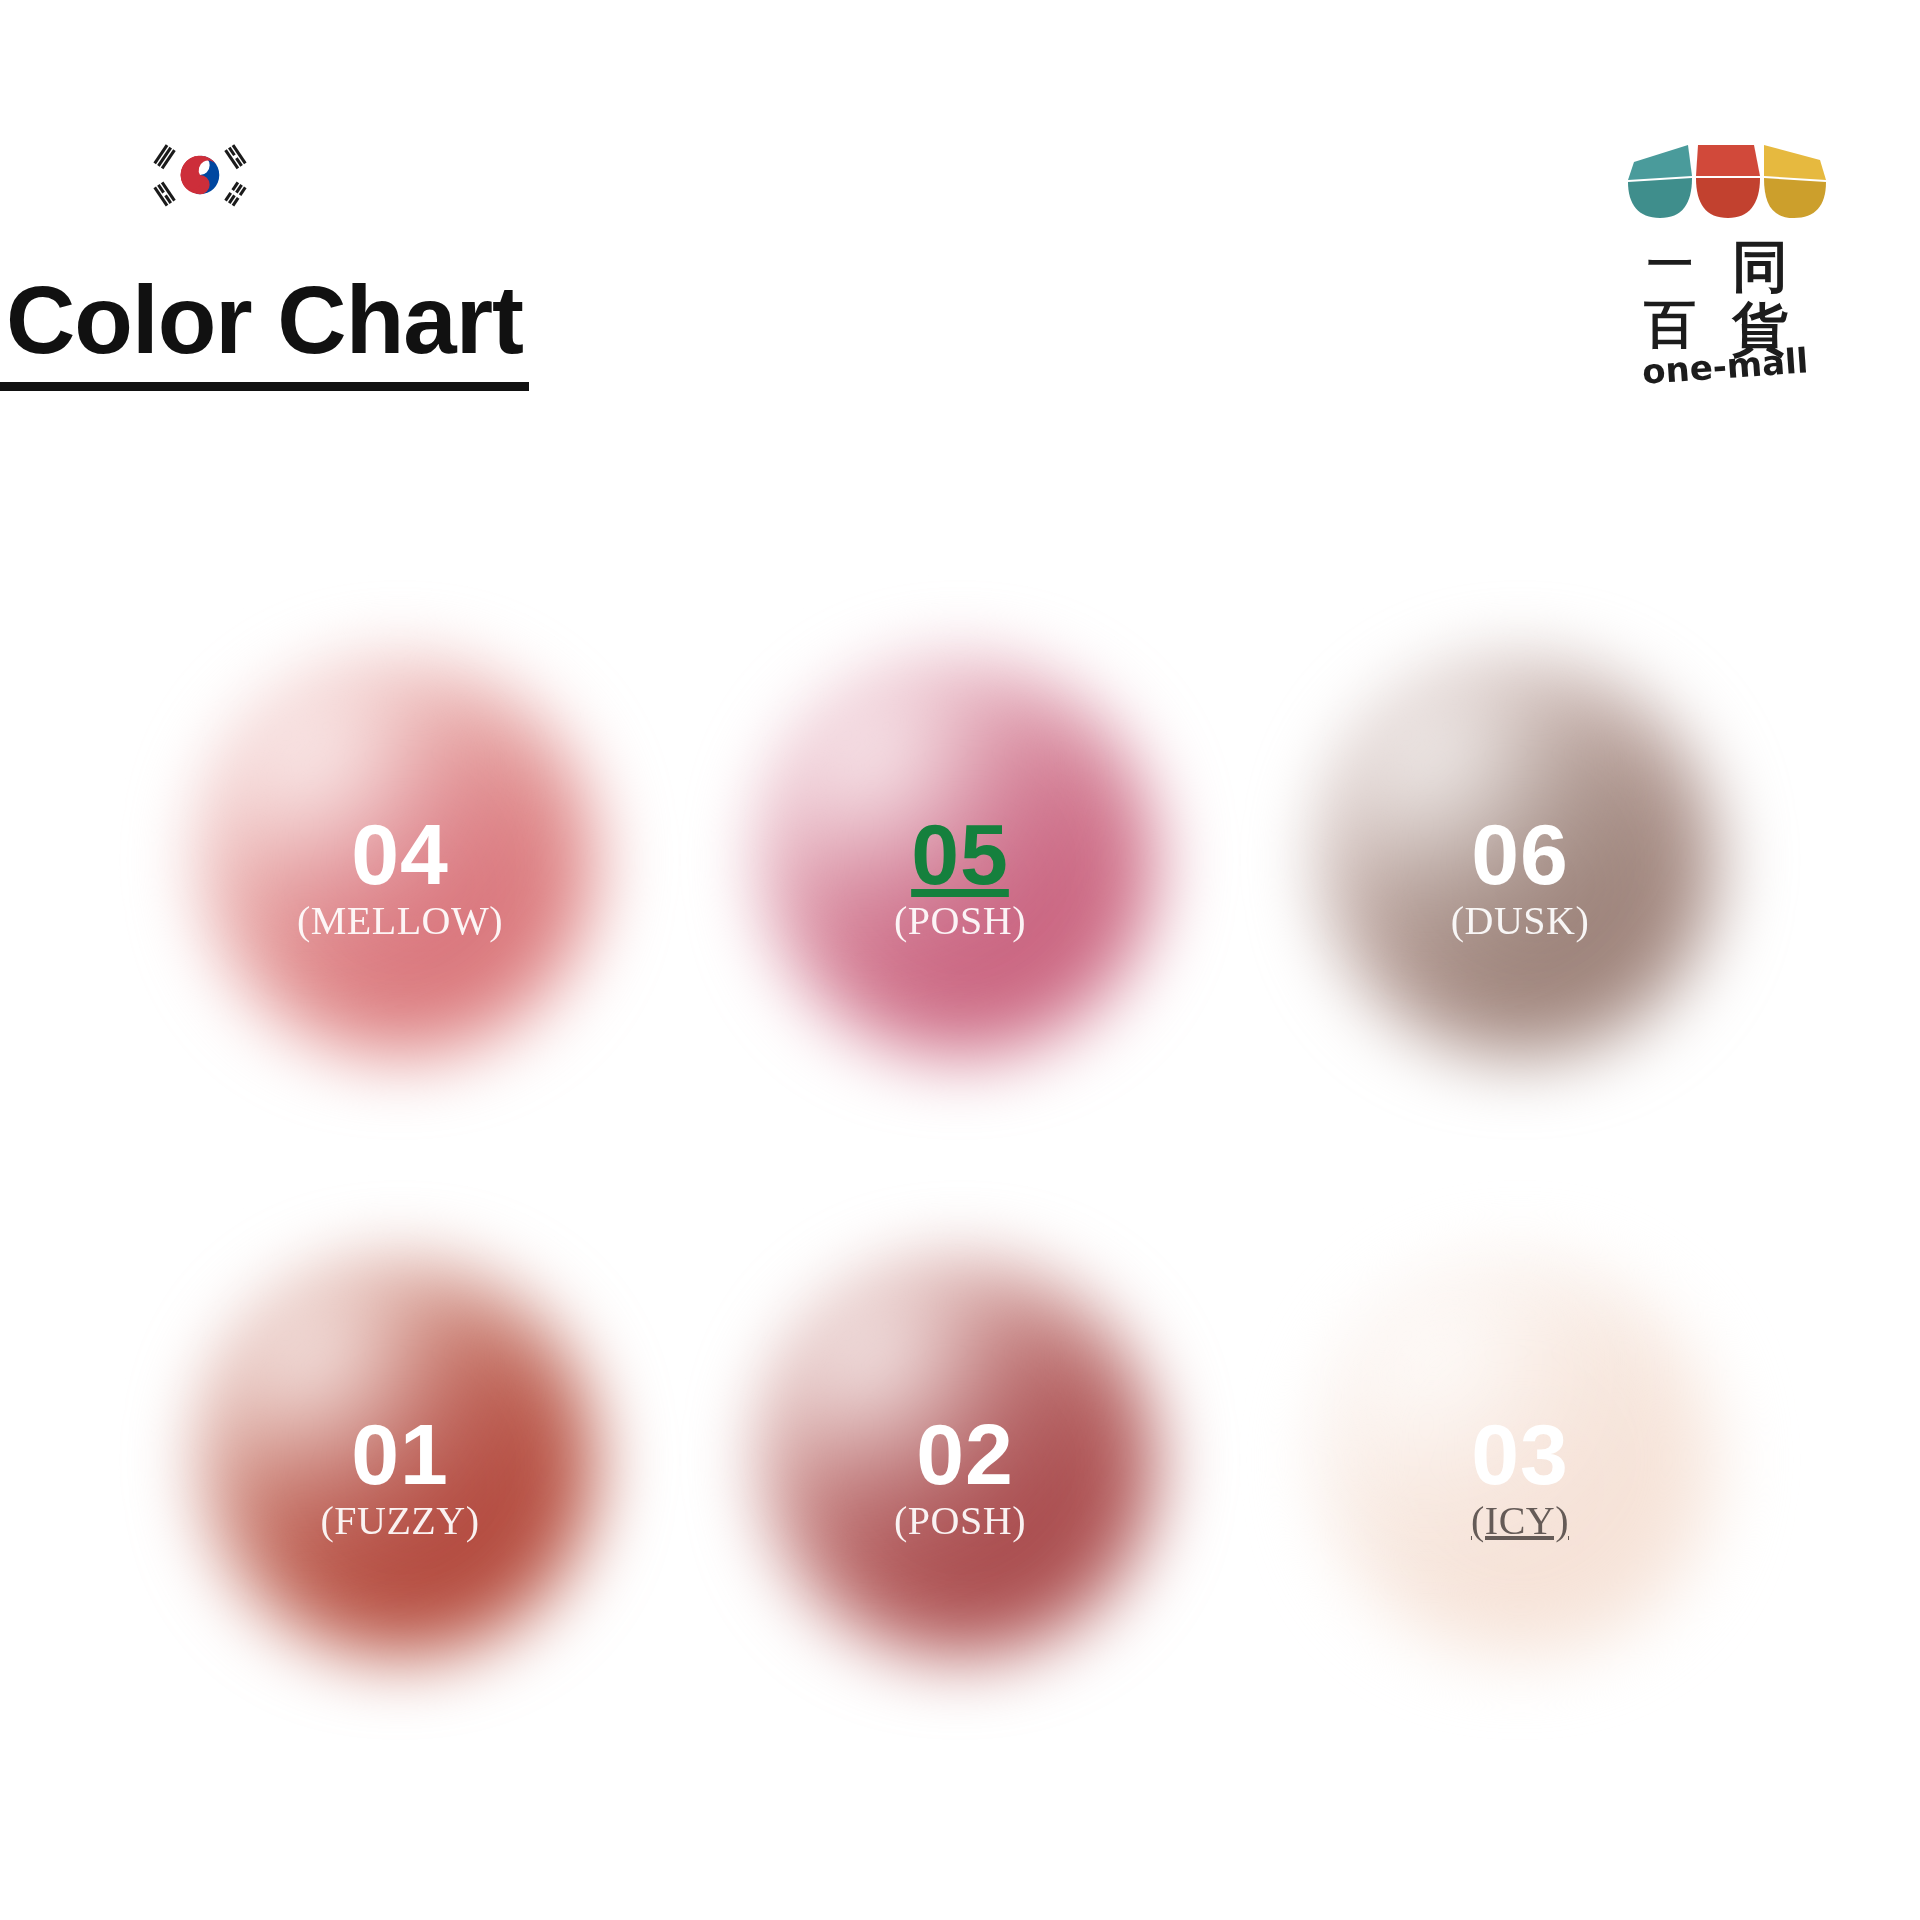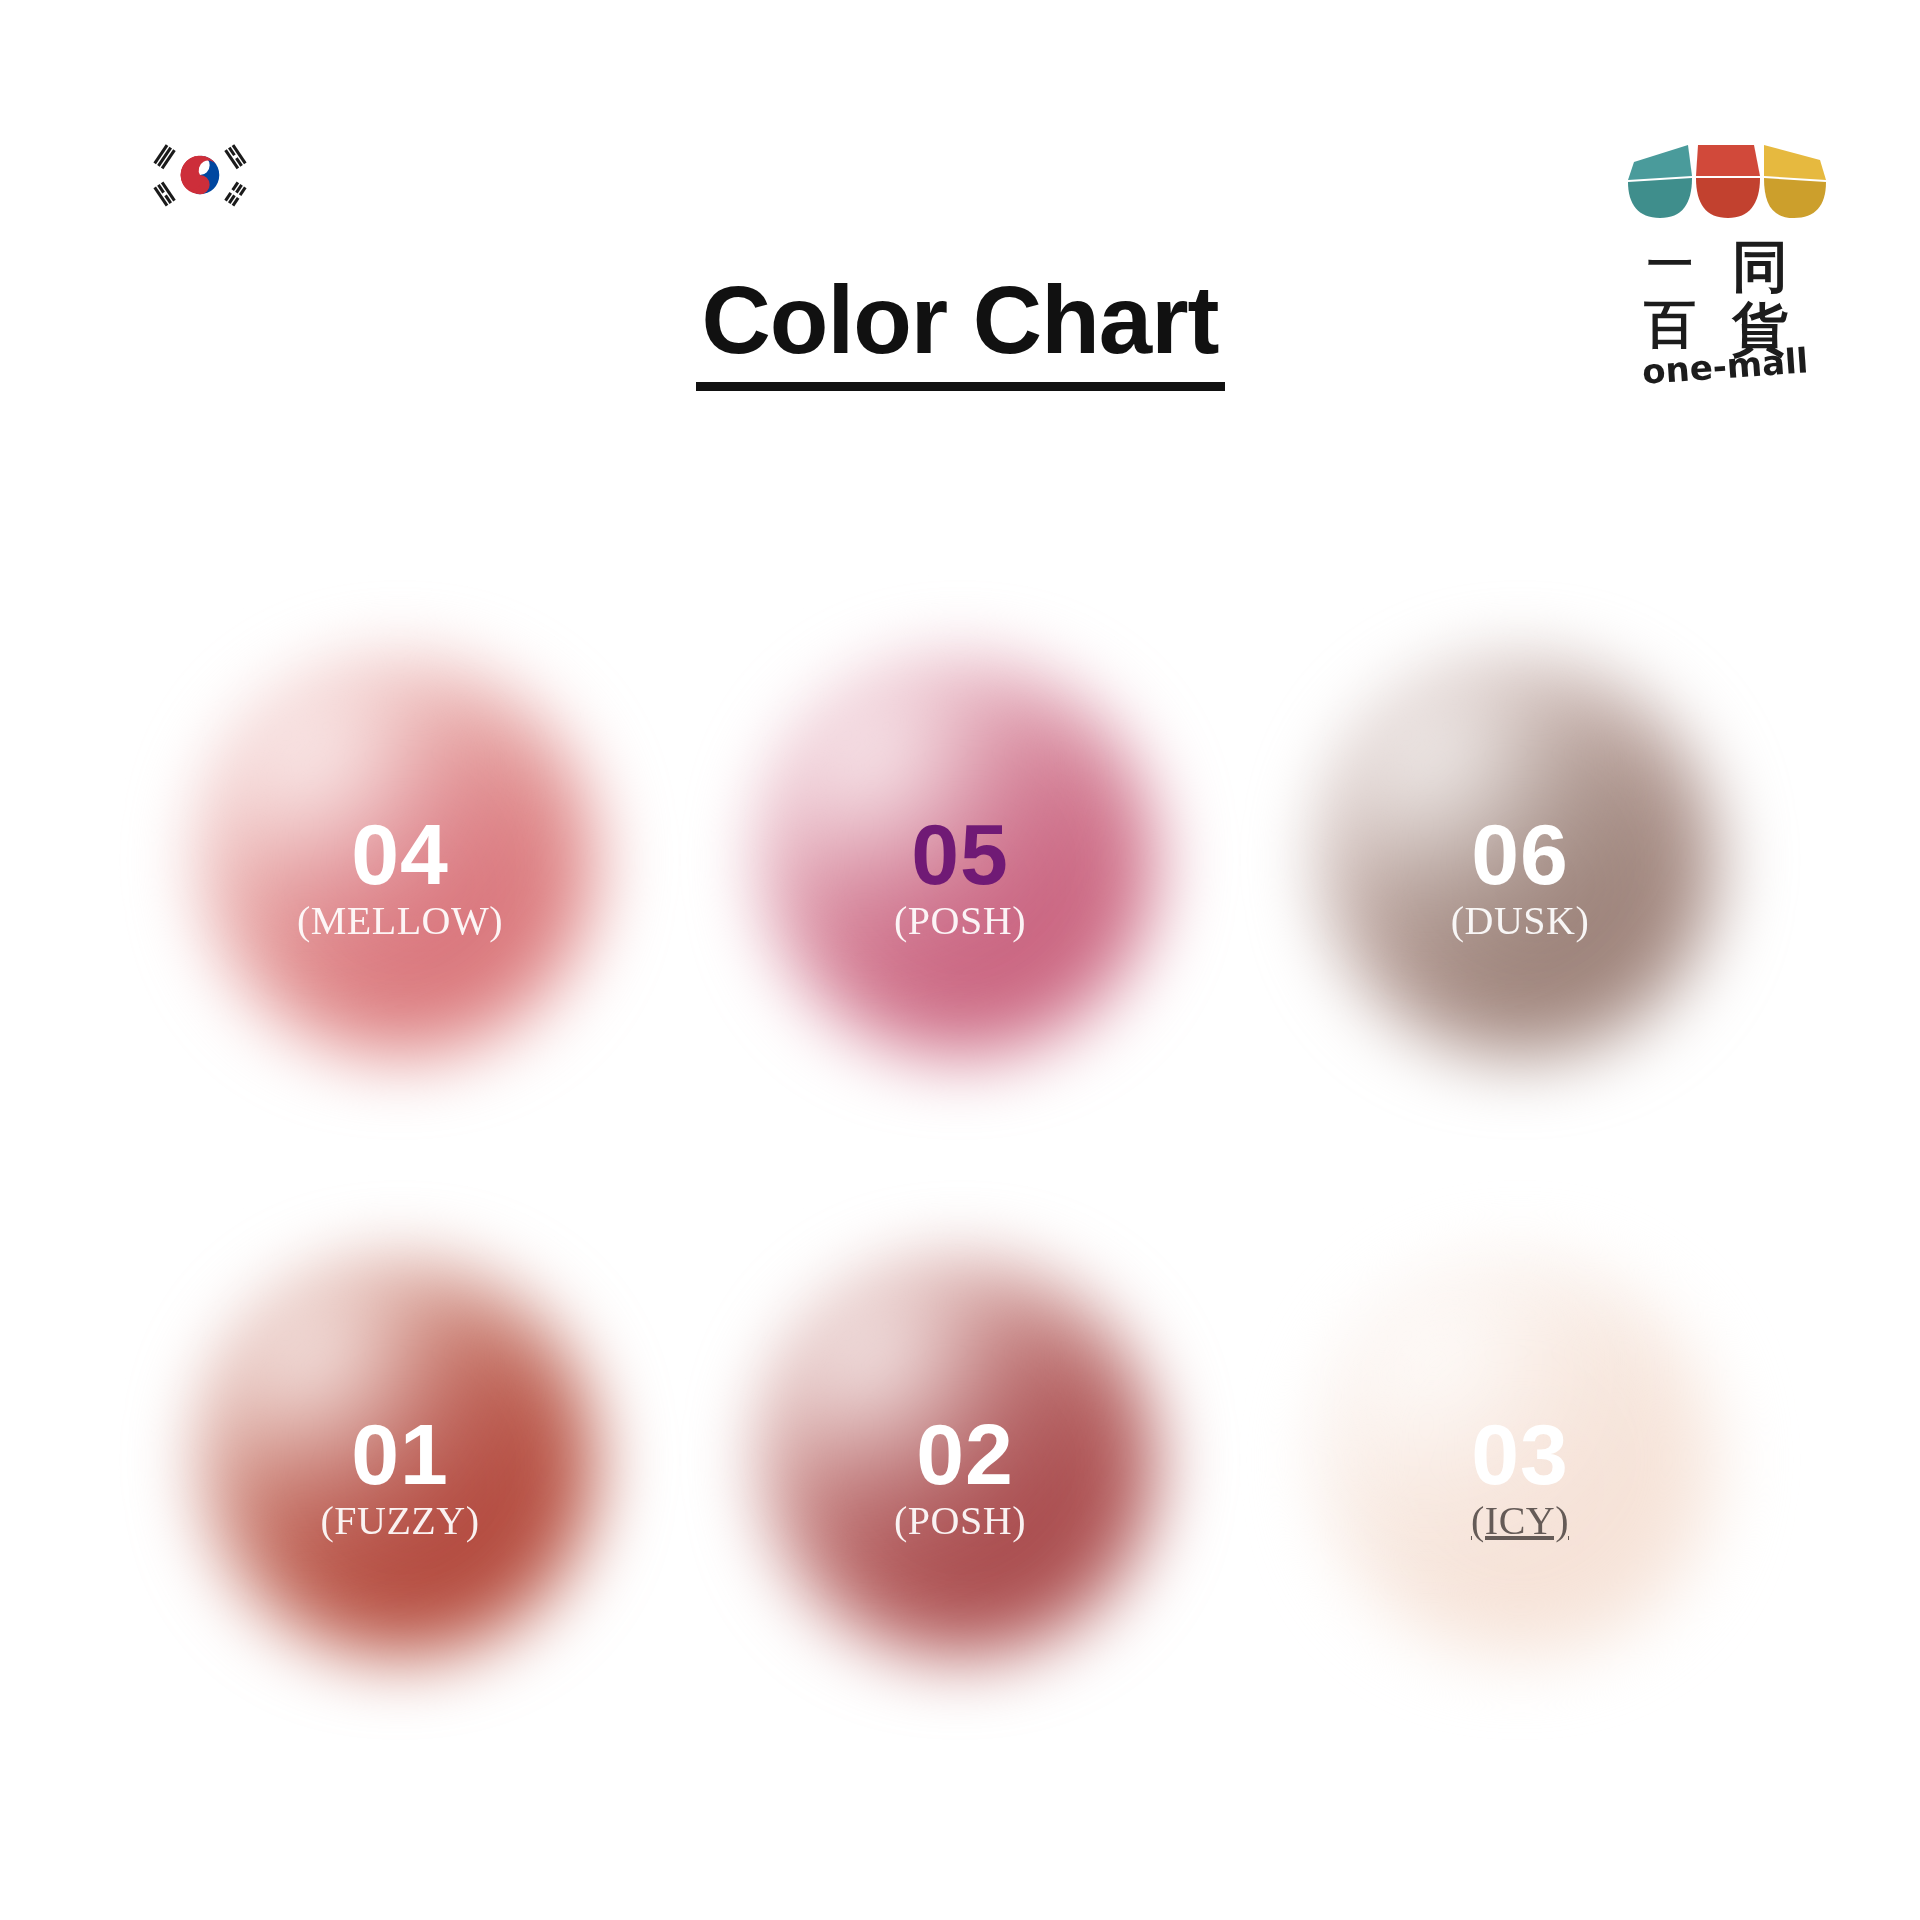--- a/index.html
+++ b/index.html
@@ -42,21 +42,21 @@
     height: 258px;
   }
   .logo-svg { display: block; width: 238px; height: 258px; }
 
   
   .title-block {
     position: absolute;
     left: 0;
     right: 0;
     top: 268px;
-    text-align: center;
+    text-align: left;
   }
   .title-text {
     display: inline-block;
     font-family: "Liberation Sans", sans-serif;
     font-weight: bold;
     font-size: 96px;
     line-height: 1.08;
     letter-spacing: -1px;
     color: #111111;
     padding: 0 6px 10px 6px;
@@ -242,21 +242,21 @@
         <div class="swatch-name" style="color: rgba(255, 255, 255, 0.92);">(MELLOW)</div>
       </div>
     </div>
   </div>
 
   <div class="swatch-cell">
     <div class="swatch">
       <div class="blob" style="background: radial-gradient(circle at 54% 56%, rgb(201, 98, 127) 0%, rgb(201, 98, 127) 26%, rgb(209, 118, 141) 48%, rgb(238, 195, 207) 76%, rgba(255, 255, 255, 0) 97%);"></div>
       <div class="blob-sheen" style="background: radial-gradient(circle at 26% 22%, rgba(255, 255, 255, 0.92) 0%, rgba(255, 255, 255, 0.55) 18%, rgba(255, 255, 255, 0.18) 36%, rgba(255, 255, 255, 0) 58%);"></div>
       <div class="swatch-labels">
-        <div class="swatch-number" style="color: #701a75;">05</div>
+        <div class="swatch-number" style="color: #15803d; text-decoration: underline;">05</div>
         <div class="swatch-name" style="color: rgba(255, 255, 255, 0.92);">(POSH)</div>
       </div>
     </div>
   </div>
 
   <div class="swatch-cell">
     <div class="swatch">
       <div class="blob" style="background: radial-gradient(circle at 54% 56%, rgb(155, 129, 120) 0%, rgb(155, 129, 120) 26%, rgb(171, 145, 137) 48%, rgb(221, 201, 198) 76%, rgba(255, 255, 255, 0) 97%);"></div>
       <div class="blob-sheen" style="background: radial-gradient(circle at 26% 22%, rgba(255, 255, 255, 0.92) 0%, rgba(255, 255, 255, 0.55) 18%, rgba(255, 255, 255, 0.18) 36%, rgba(255, 255, 255, 0) 58%);"></div>
       <div class="swatch-labels">

